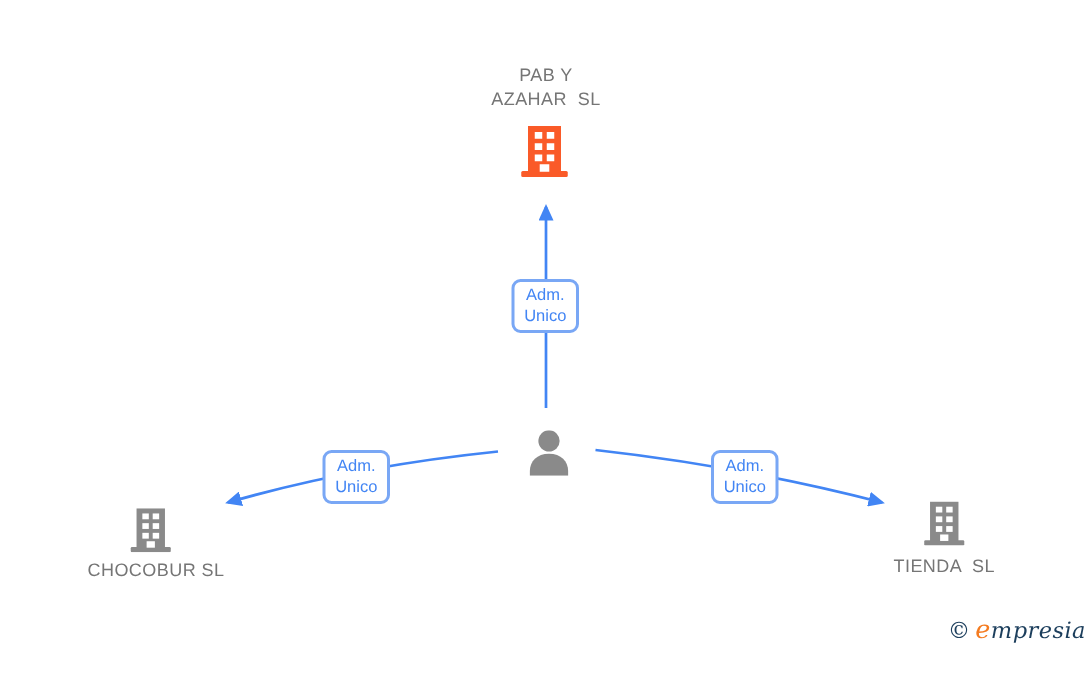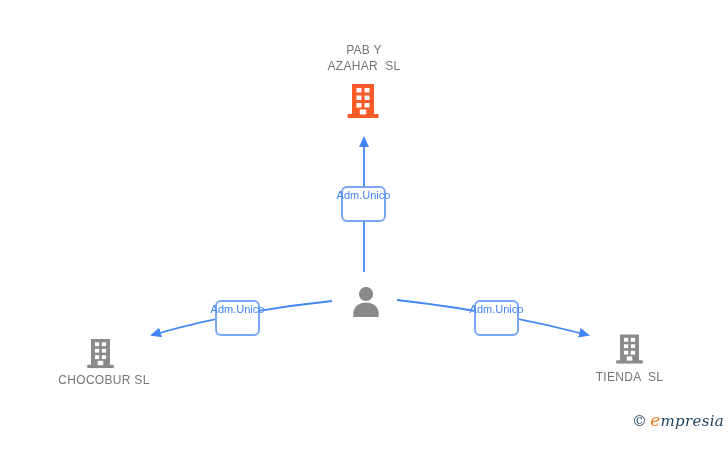--- a/index.html
+++ b/index.html
@@ -34,21 +34,21 @@
     height: 36px;
     box-sizing: border-box;
     background: #ffffff;
     border: 2px solid #79a7f5;
     border-radius: 6px;
     color: #4285f4;
     font-size: 11px;
     line-height: 14px;
     text-align: center;
     display: flex;
-    flex-direction: row;
+    flex-direction: column;
     justify-content: center;
   }
 
   .watermark {
     position: absolute;
     right: 4px;
     bottom: 20px;
     font-family: "DejaVu Serif", serif;
     font-style: italic;
     font-size: 15px;

